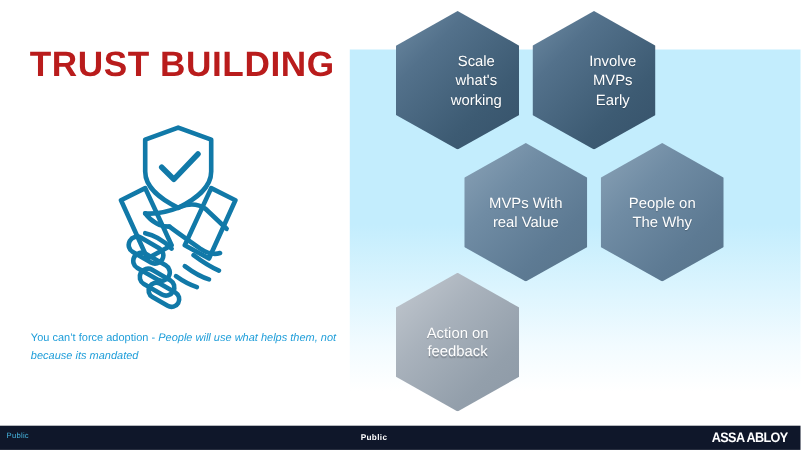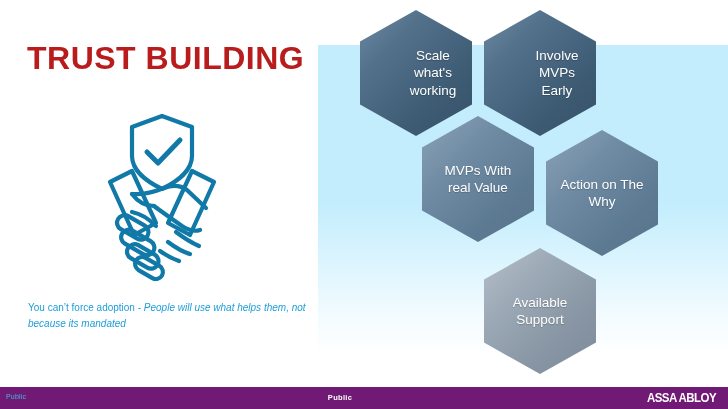--- a/index.html
+++ b/index.html
@@ -98,33 +98,33 @@
   
   .hex-light {
     background: linear-gradient(135deg, #c3c9d0 0%, #a9b2bc 36%, #939fab 74%, #8d99a6 100%);
   }
   .hex-light2 {
     background: linear-gradient(135deg, #b6bfc9 0%, #9aa7b4 36%, #8593a2 74%, #7e8d9c 100%);
   }
 
   .hex-1 { left: 360px; top: 10px; }
   .hex-2 { left: 484px; top: 10px; }
-  .hex-3 { left: 422px; top: 116px; align-items: center; }
+  .hex-3 { left: 422px; top: 130px; align-items: center; }
   .hex-4 { left: 546px; top: 130px; }
   .hex-5 { left: 360px; top: 248px; }
   .hex-6 { left: 484px; top: 248px; }
 
   
   .footer {
     position: absolute;
     left: 0;
     bottom: 0;
     width: 728px;
     height: 22px;
-    background: #701a75;
+    background: #0f172a;
   }
   .footer-left {
     position: absolute;
     left: 6px;
     top: 6px;
     font-size: 7px;
     color: #46b4de;
     letter-spacing: 0.2px;
   }
   .footer-center {
@@ -196,24 +196,24 @@
   <div class="hex hex-dark hex-1">
     <span class="lbl">Scale what's working</span>
   </div>
   <div class="hex hex-dark hex-2">
     <span class="lbl">Involve MVPs Early</span>
   </div>
   <div class="hex hex-mid hex-3">
     <span class="lbl">MVPs With real Value</span>
   </div>
   <div class="hex hex-mid hex-4">
-    <span class="lbl">Action on The Why</span>
-  </div>
-  <div class="hex hex-light2 hex-6">
-    <span class="lbl">Available Support</span>
+    <span class="lbl">People on The Why</span>
+  </div>
+  <div class="hex hex-light hex-5">
+    <span class="lbl">Action on feedback</span>
   </div>
 
   <div class="footer">
     <div class="footer-left">Public</div>
     <div class="footer-center">Public</div>
     <div class="footer-logo">ASSA ABLOY</div>
   </div>
 
 </div>
 

